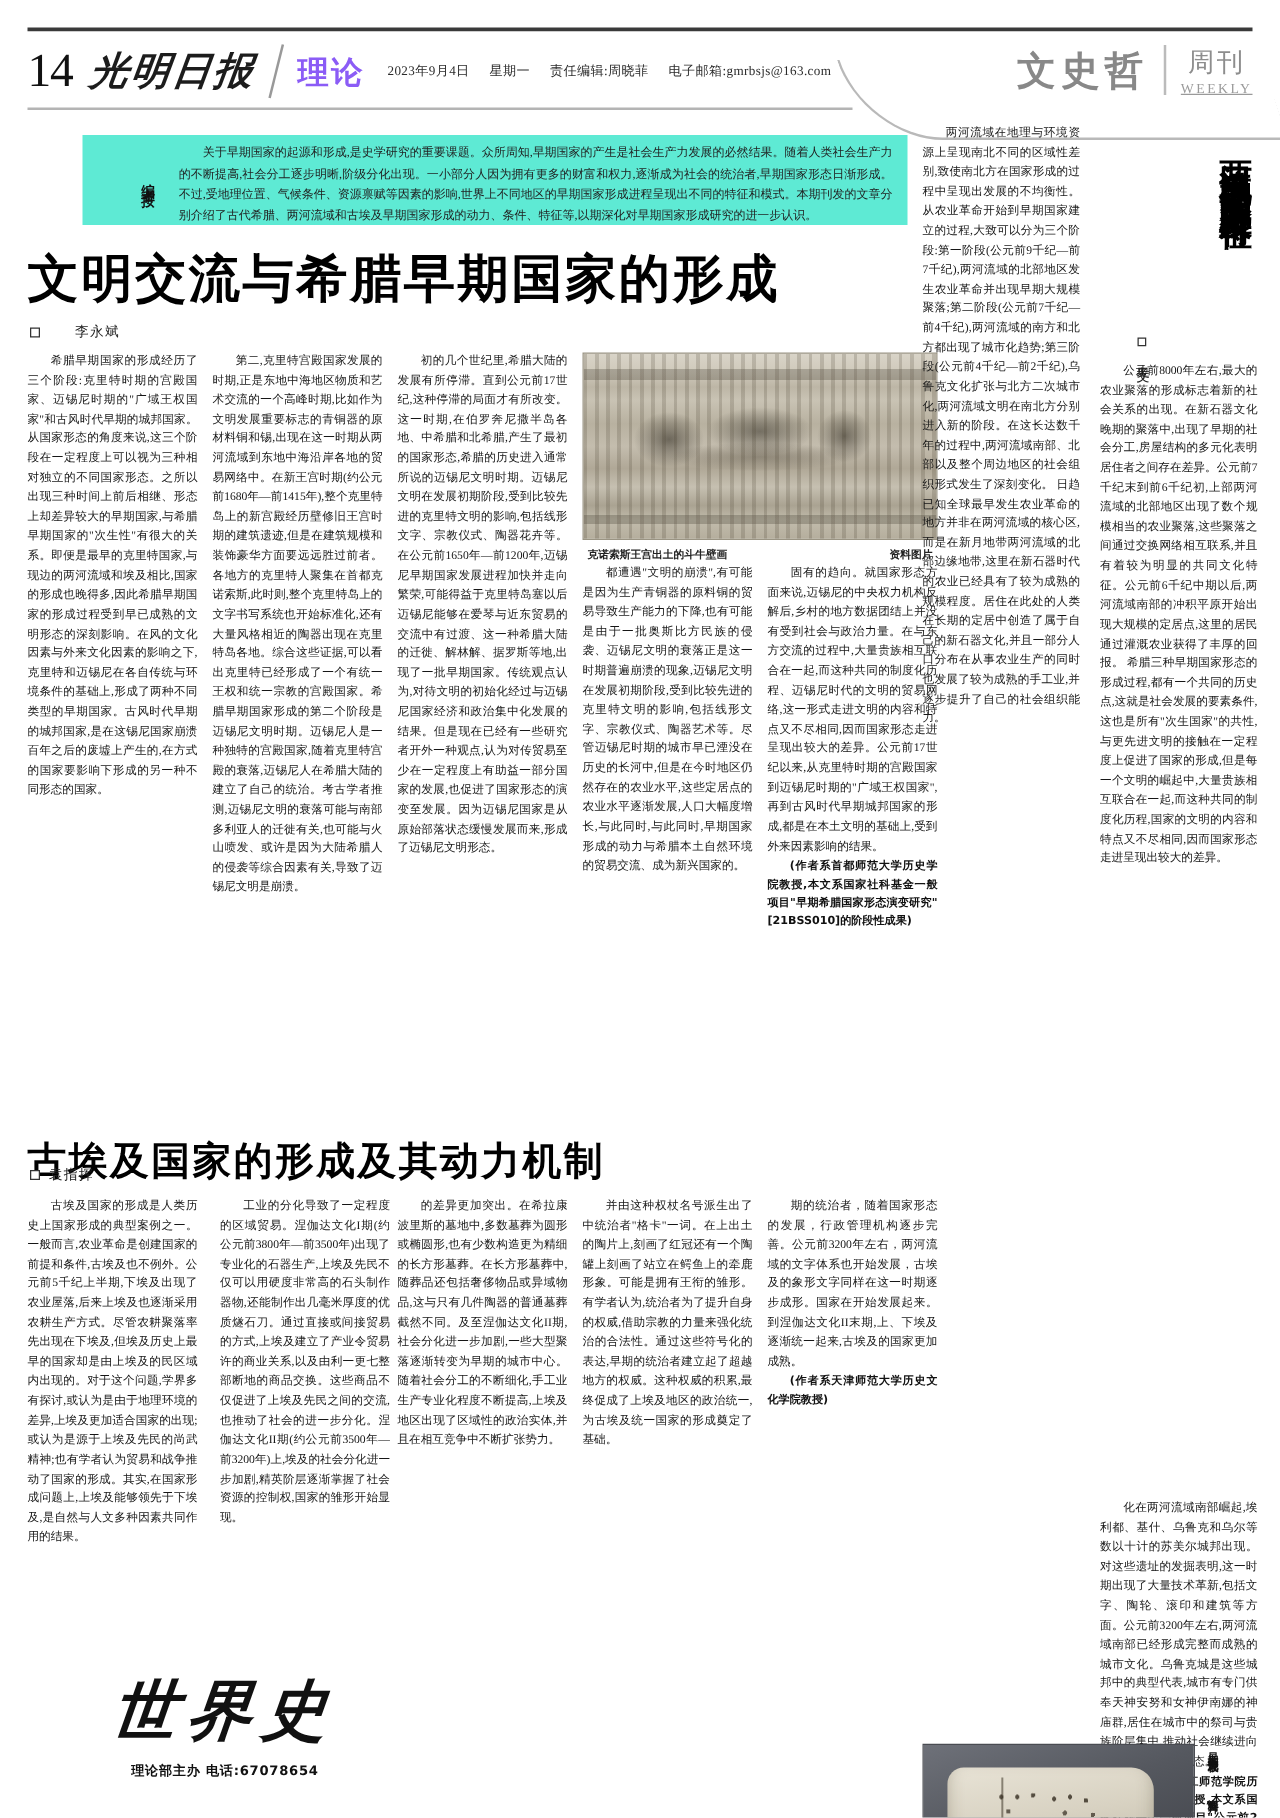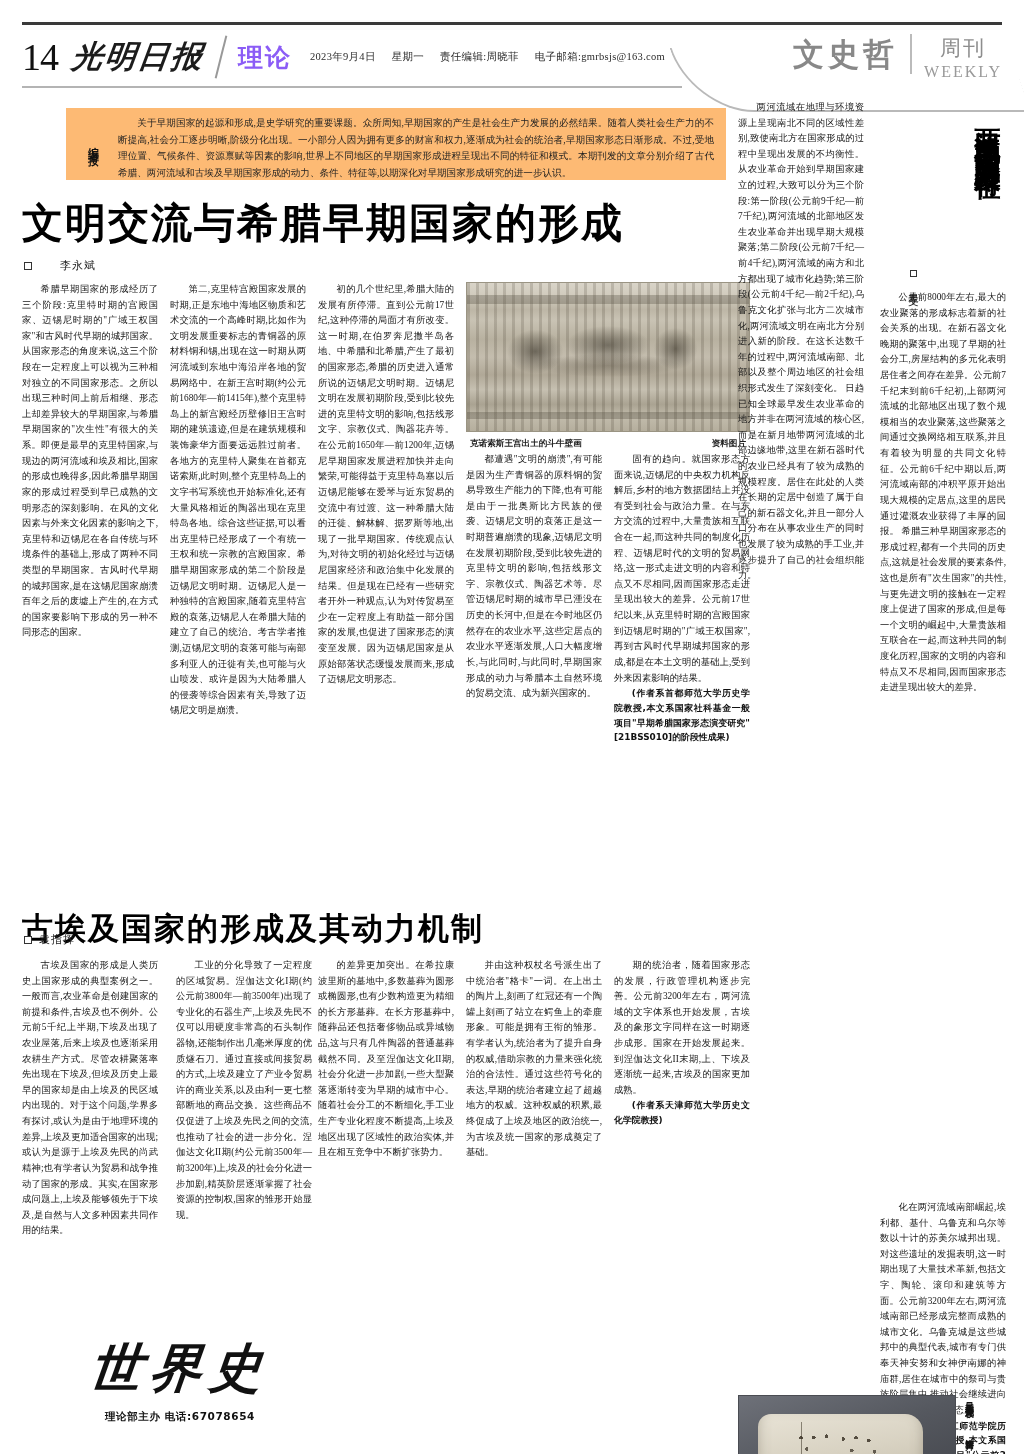--- a/index.html
+++ b/index.html
@@ -64,40 +64,40 @@
     letter-spacing:4px; white-space:nowrap;
   }
   .mh-vbar { width:2px; height:40px; background:#bbb; margin:0 12px; }
   .weekly-stack { display:flex; flex-direction:column; align-items:center; }
   .weekly-stack .wk-cn {
     font-family:"DejaVu Sans",sans-serif;
     font-size:21px; font-weight:400; color:#8d8d8d; letter-spacing:2px;
   }
   .weekly-stack .wk-en {
     font-family:"Liberation Serif",serif;
-    font-size:16px; color:#9a9a9a; letter-spacing:2px; margin-top:1px;
+    font-size:11px; color:#9a9a9a; letter-spacing:2px; margin-top:1px;text-decoration:underline;
   }
   .mh-rule-bottom {
     position:absolute; left:22px; top:64px; width:660px; height:2px;
     background:#b4b4b4;
   }
   .mh-curve {
     position:absolute; left:680px; top:26px; width:340px; height:64px;
     border-left:2px solid #b9b9b9;
     border-bottom:2px solid #b9b9b9;
     border-bottom-left-radius:64px;
     border-top:none; border-right:none;
     transform:skewX(18deg);
   }
 
   
   .editor-note {
     position:absolute; left:66px; top:108px; width:660px; height:72px;
-    background:#fdba74;
-    display:flex; align-items:stretch;
+    background:#5eead4;
+    display:flex; align-items:stretch;padding-left:25px;
   }
   .en-label {
     width:52px; flex:0 0 52px;
     display:flex; align-items:center; justify-content:center;
     font-family:"DejaVu Sans",sans-serif;
     font-size:11px; font-weight:700; color:#111;
     writing-mode:vertical-rl; text-orientation:upright;
     letter-spacing:4px;
   }
   .en-text {

